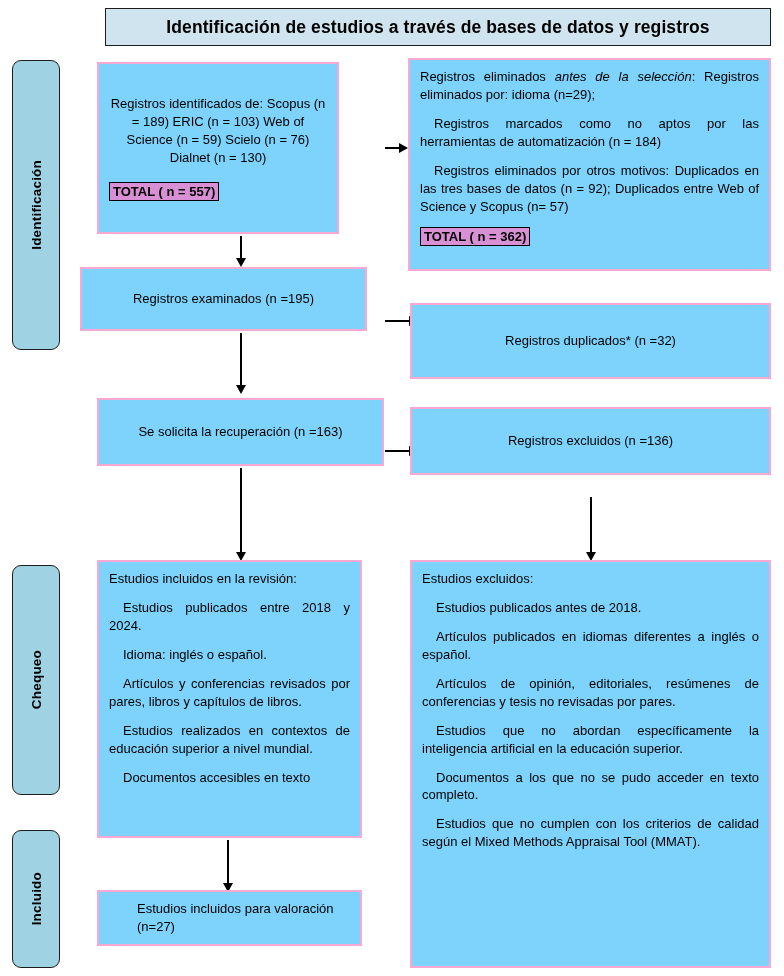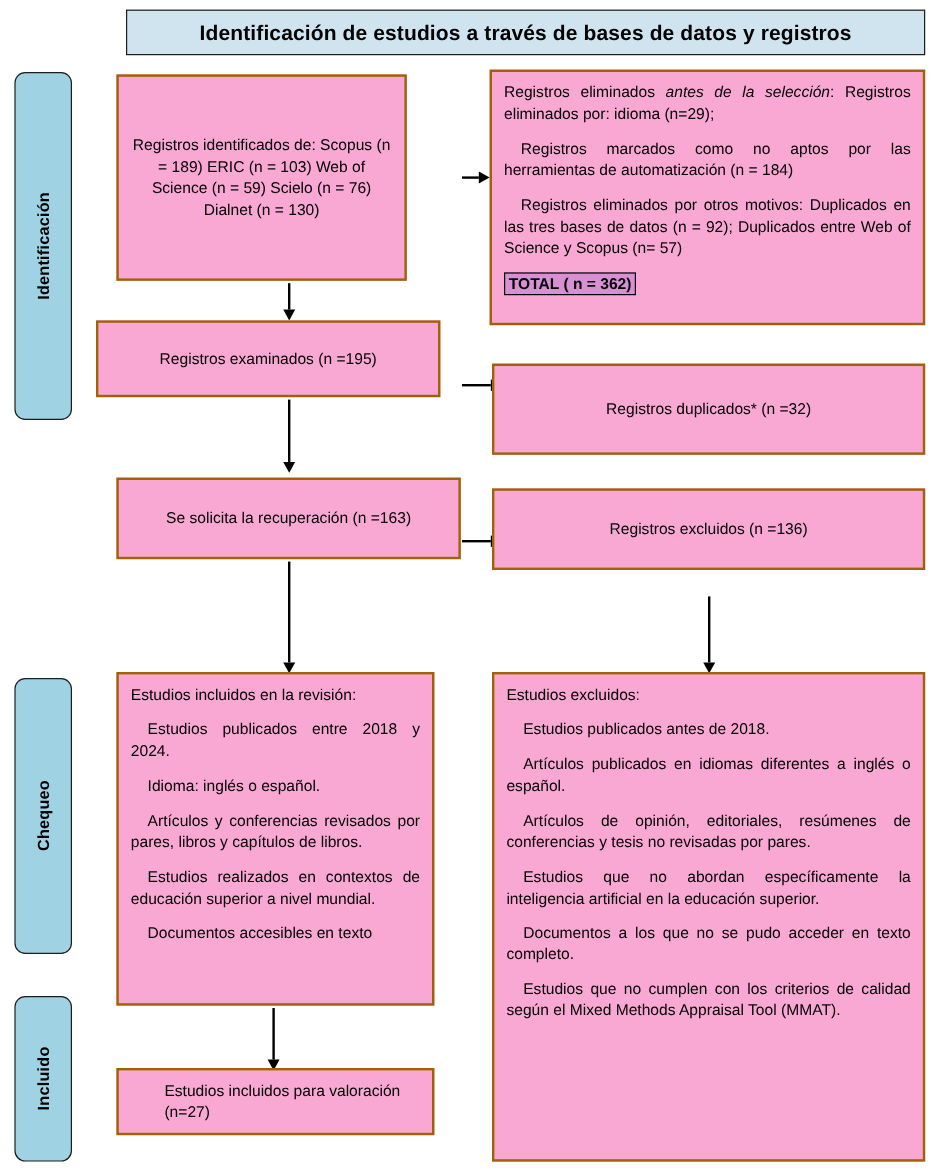--- a/index.html
+++ b/index.html
@@ -52,22 +52,22 @@
   .stage span {
     font-size: 13.5px;
     font-weight: bold;
     writing-mode: vertical-rl;
     transform: rotate(180deg);
     white-space: nowrap;
     letter-spacing: 0.2px;
   }
   .box {
     position: absolute;
-    background: #f9a8d4;
-    border: 2px solid #a16207;
+    background: #7dd3fc;
+    border: 2px solid #f9a8d4;
     box-sizing: border-box;
     padding: 8px 10px;
     font-size: 13px;
     line-height: 1.38;
   }
   .box p {
     margin: 0 0 11px 0;
     text-indent: 14px;
     text-align: justify;
   }
@@ -143,20 +143,23 @@
   </div>
   <div class="stage" style="left:12px; top:565px; width:48px; height:230px;">
     <span>Chequeo</span>
   </div>
   <div class="stage" style="left:12px; top:830px; width:48px; height:138px;">
     <span>Incluido</span>
   </div>
 
   <div class="box center" style="left:97px; top:62px; width:242px; height:172px;">
     <p class="noind">Registros identificados de: Scopus (n = 189) ERIC (n = 103) Web of Science (n = 59) Scielo (n = 76) Dialnet (n = 130)</p>
+    <p class="noind" style="text-align:left; margin-top:4px;">
+      <span class="total">TOTAL ( n = 557)</span>
+    </p>
   </div>
 
   <div class="box" style="left:408px; top:58px; width:363px; height:213px;">
     <p class="noind"><span>Registros eliminados </span><span class="ital">antes de la selección</span><span>: Registros eliminados por: idioma (n=29);</span></p>
     <p>Registros marcados como no aptos por las herramientas de automatización (n = 184)</p>
     <p>Registros eliminados por otros motivos: Duplicados en las tres bases de datos (n = 92); Duplicados entre Web of Science y Scopus (n= 57)</p>
     <p class="noind" style="margin-top:2px;">
       <span class="total">TOTAL ( n = 362)</span>
     </p>
   </div>

